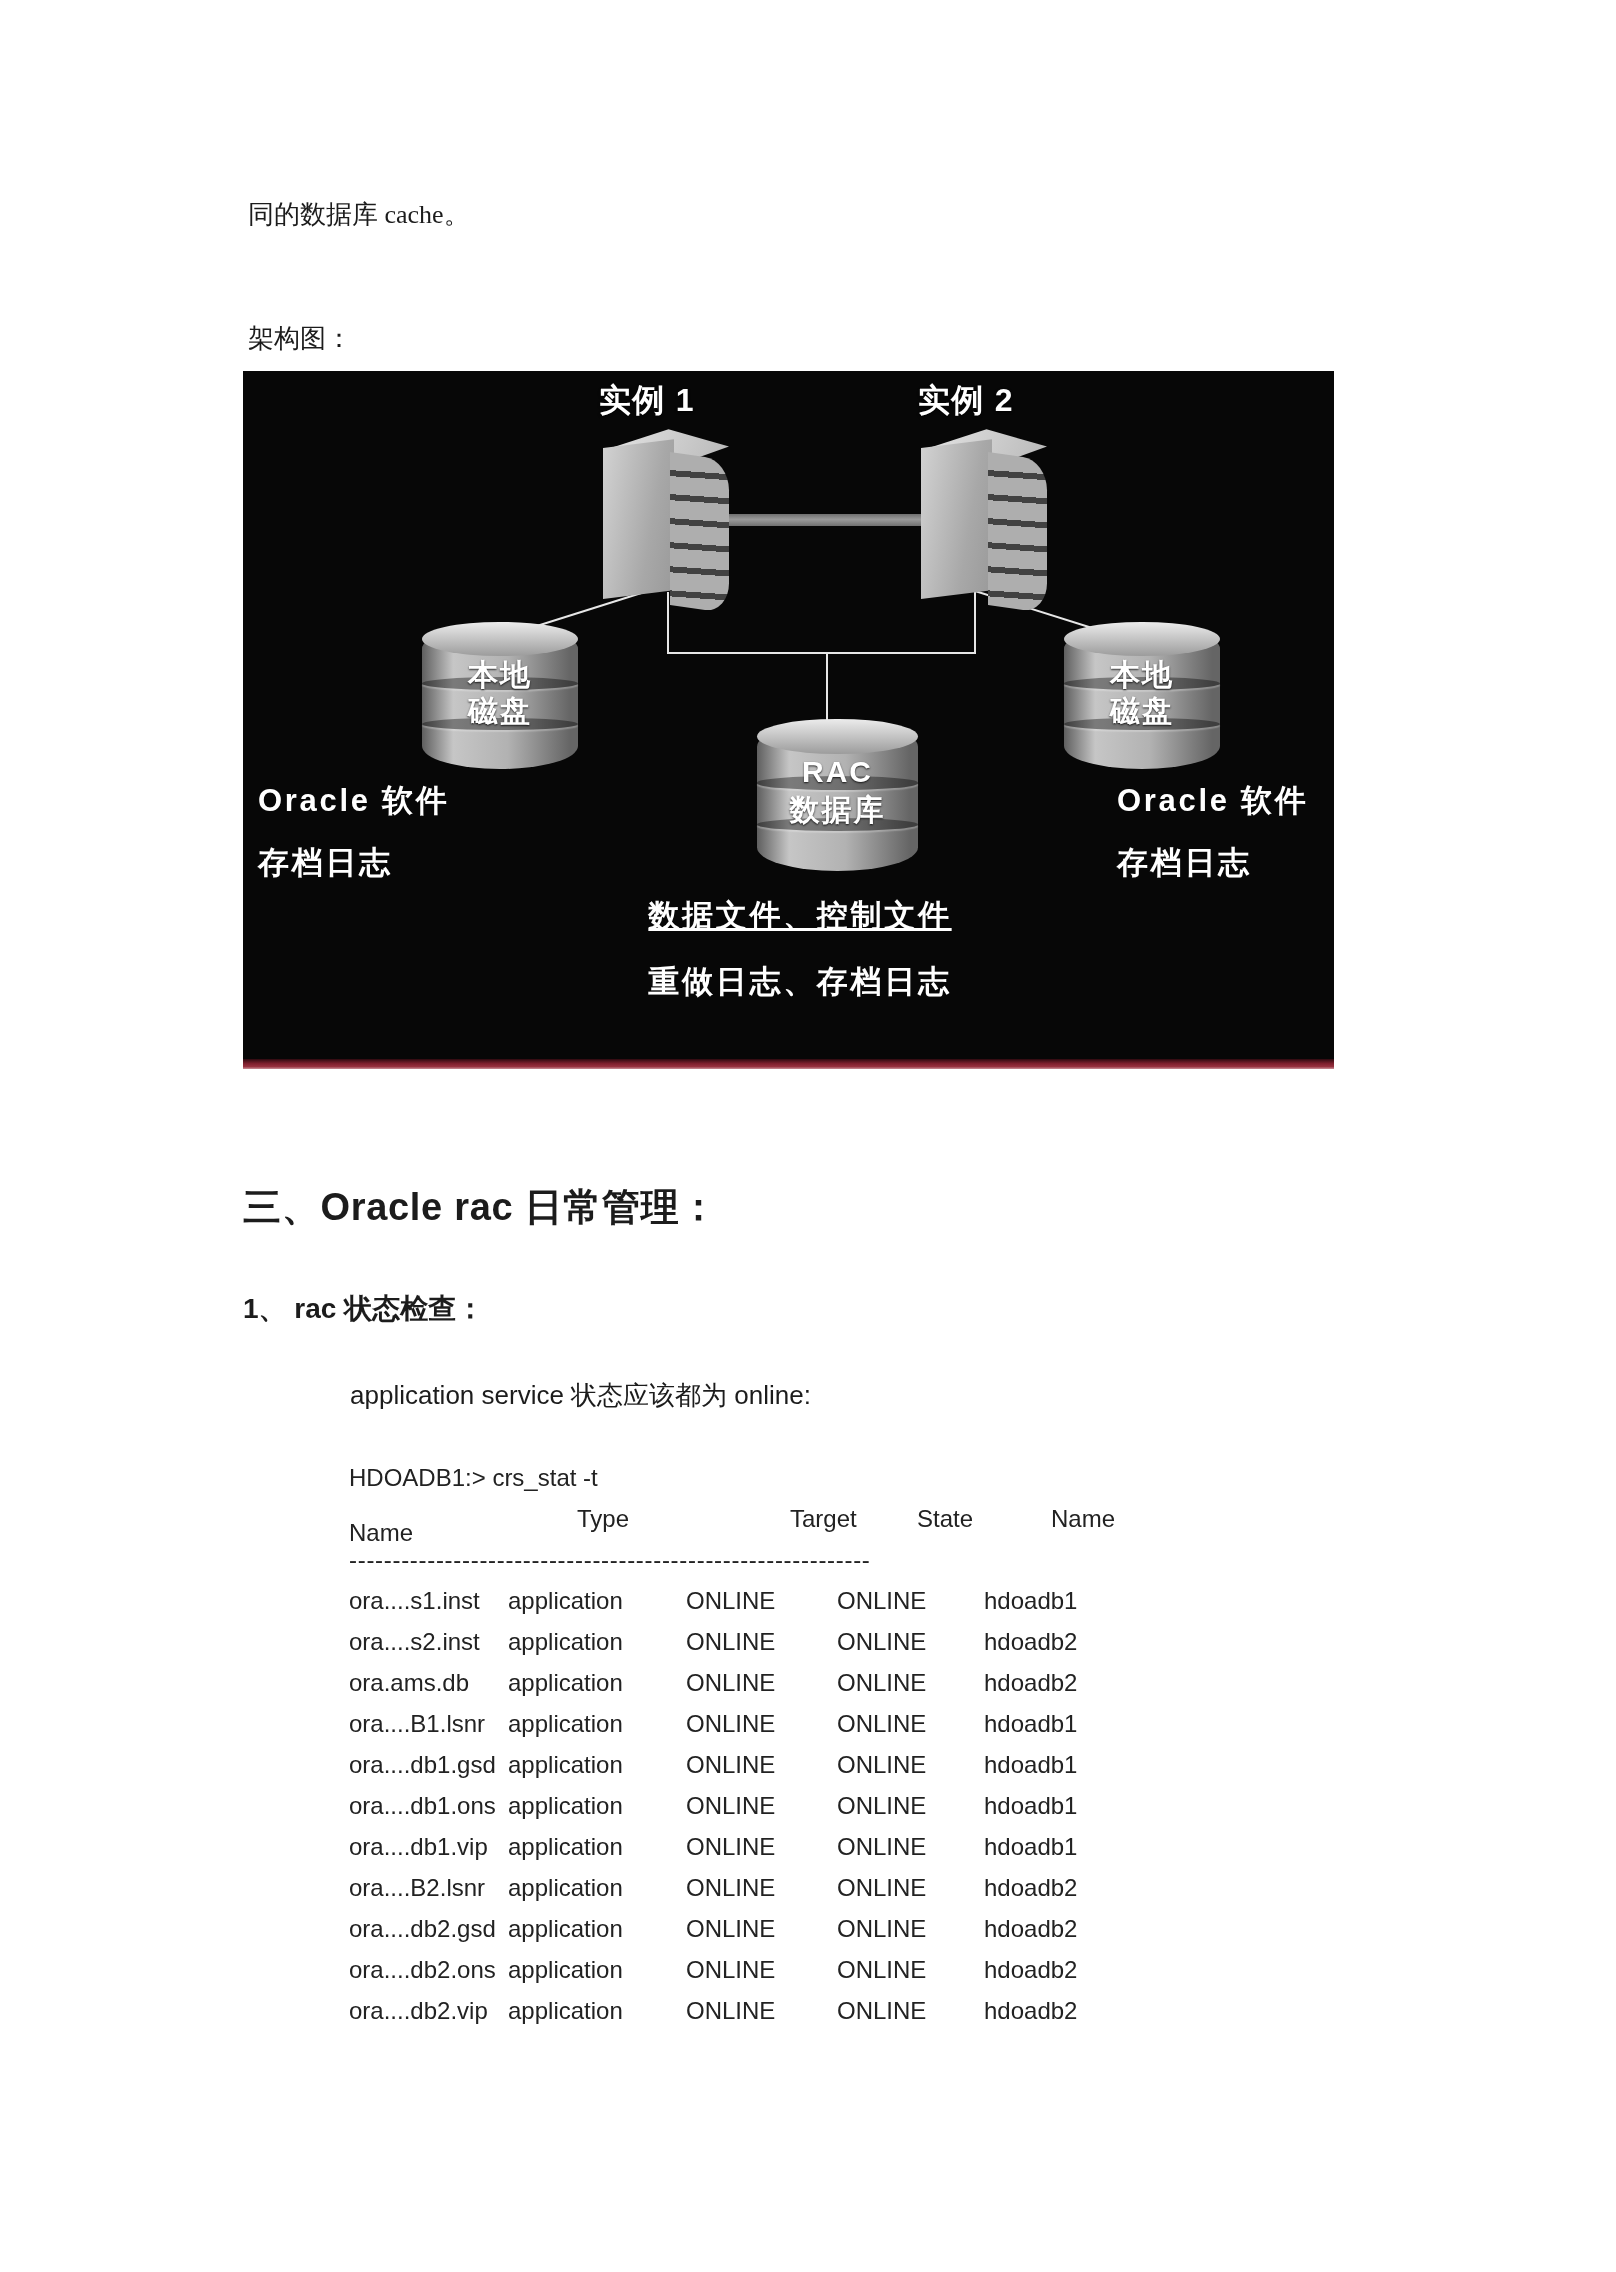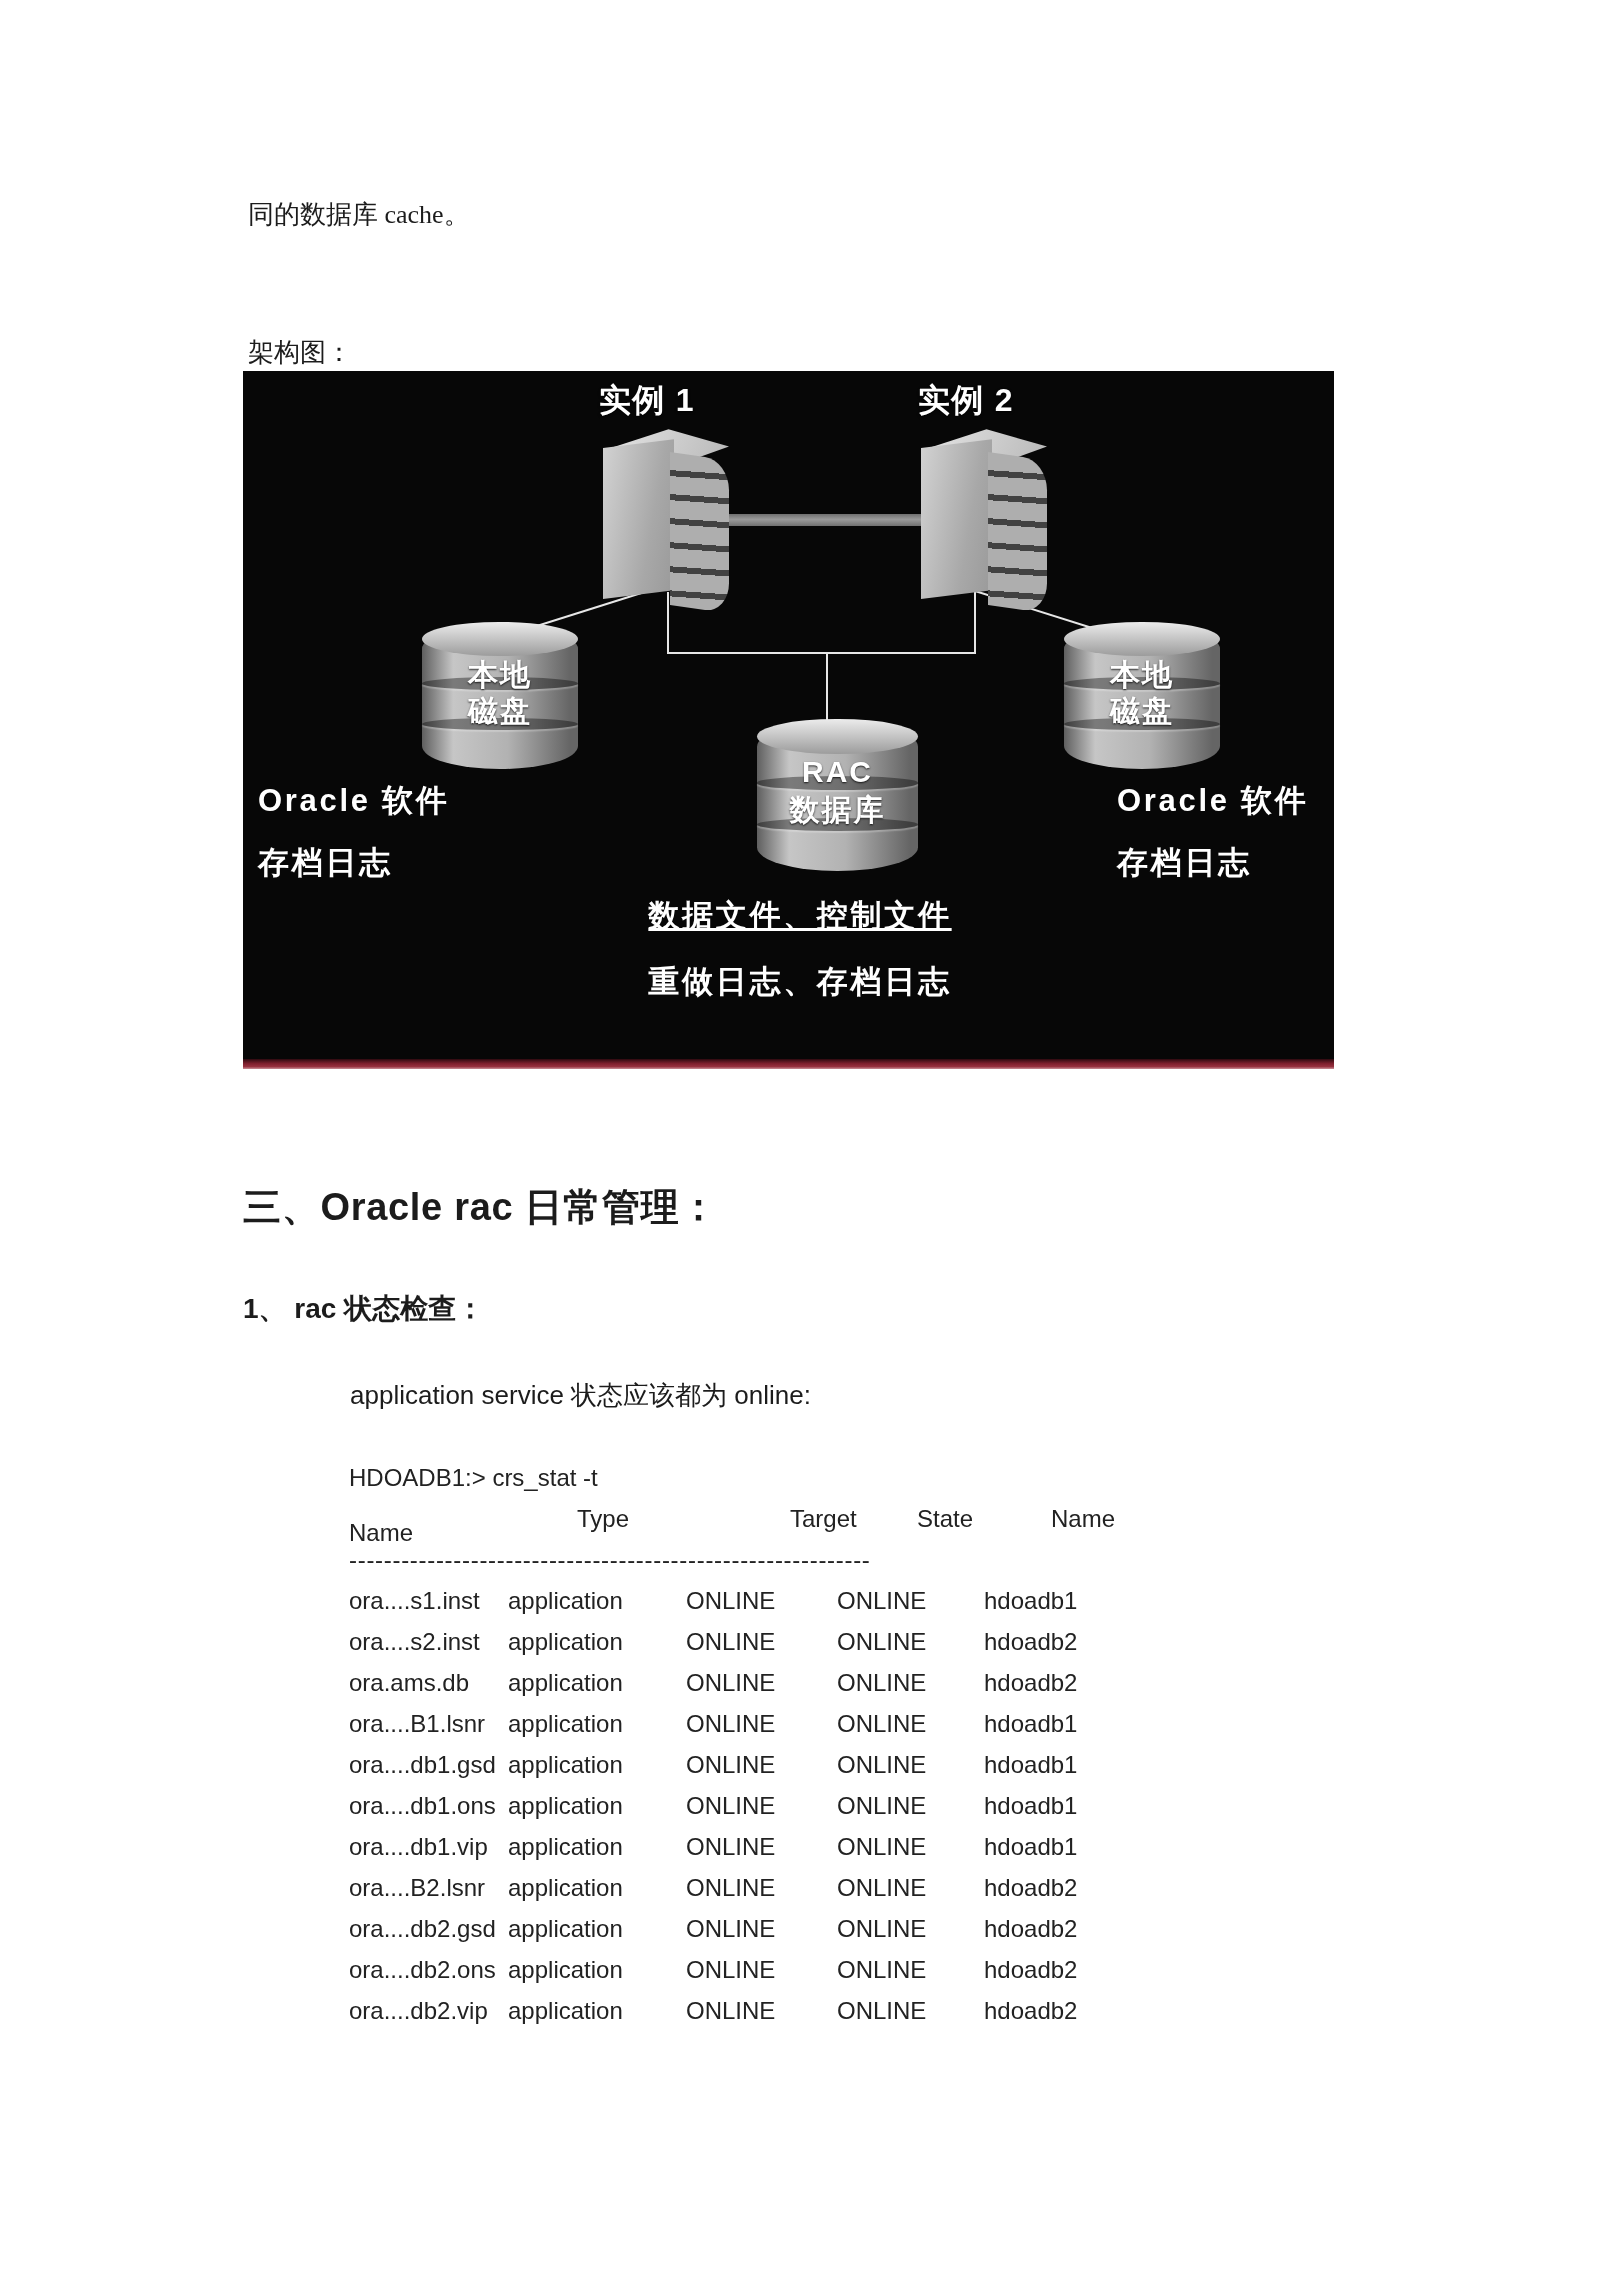--- a/index.html
+++ b/index.html
@@ -4,21 +4,21 @@
 <style>
   html,body{margin:0;padding:0;background:#ffffff;}
   body{
     width:1617px;height:2273px;position:relative;overflow:hidden;
     font-family:"Liberation Sans",sans-serif;color:#1c1c1c;
   }
   .abs{position:absolute;}
 
   
   .intro{left:248px;top:197px;font-family:"Liberation Serif",serif;font-size:26px;text-align:center;}
-  .figcap{left:248px;top:335px;font-family:"Liberation Serif",serif;font-size:26px;}
+  .figcap{left:248px;top:321px;font-family:"Liberation Serif",serif;font-size:26px;}
   .h-section{left:243px;top:1182px;font-size:38px;font-weight:700;letter-spacing:0.7px;}
   .h-sub{left:243px;top:1290px;font-size:28px;font-weight:700;}
   .note{left:350px;top:1378px;font-size:26px;}
 
   
   .crs{left:349px;top:1457px;width:1012px;font-size:24px;color:#222;}
   .crs-line{height:41px;display:flex;align-items:center;white-space:pre;}
   .crs-sep{letter-spacing:0.7px;}
   .crs-head .h-name{display:inline-block;width:228px;margin-top:28px;}
   .crs-head .h-type{display:inline-block;width:213px;}

